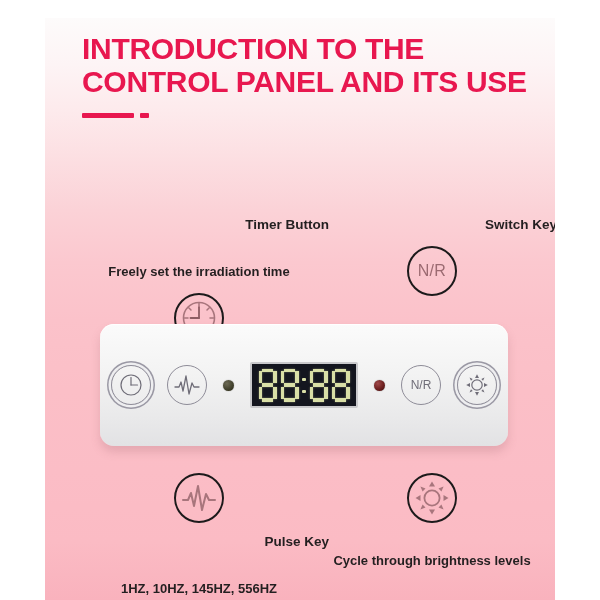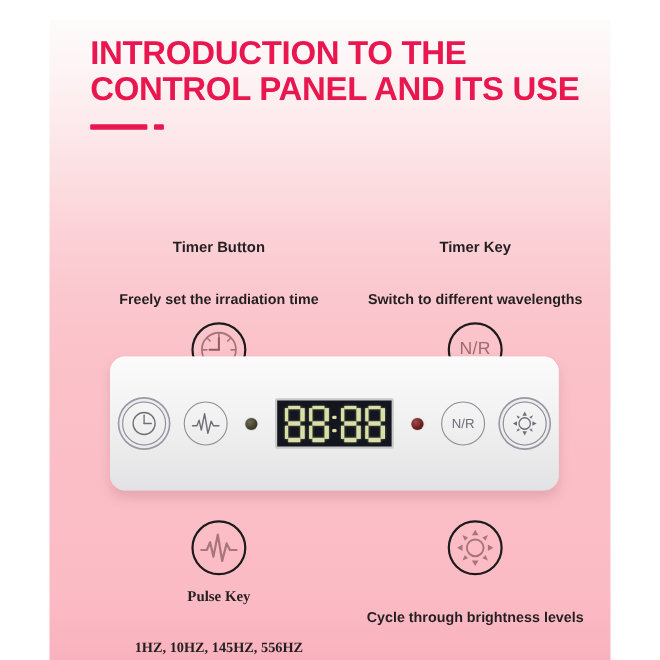--- a/index.html
+++ b/index.html
@@ -80,39 +80,40 @@
   .callout {
     position: absolute;
     text-align: center;
   }
   .callout .cap-title {
     font-size: 13.5px;
     font-weight: bold;
     color: #231f20;
     line-height: 18px;
     white-space: nowrap;
+    text-align: right;
   }
   .callout .cap-sub {
     font-size: 13px;
     font-weight: bold;
     color: #231f20;
     line-height: 18px;
     white-space: nowrap;
     margin-top: 29px;
   }
   .callout .icon-holder {
     display: flex;
     justify-content: center;
   }
   .callout.top .icon-holder { margin-top: 12px; }
   .callout.bottom .icon-holder { margin-bottom: 10px; }
 
   .co-timer  { left: 24px;  top: 198px; width: 260px; }
   .co-switch { left: 262px; top: 198px; width: 250px; }
-  .co-pulse  { left: 24px;  top: 455px; width: 260px; font-family: Liberation Serif, serif; }
+  .co-pulse  { left: 24px;  top: 455px; width: 260px; }
   .co-dimmer { left: 262px; top: 455px; width: 250px; }
 
   
   #panel {
     position: absolute;
     left: 55px;
     top: 306px;
     width: 408px;
     height: 122px;
     border-radius: 14px;
@@ -267,22 +268,21 @@
               <line x1="28" y1="28" x2="30.3" y2="30.3"></line>
             </g>
             <line x1="20" y1="20" x2="20" y2="9.5" stroke="#8d5c63" stroke-width="1.8" stroke-linecap="round"></line>
             <line x1="20" y1="20" x2="11.5" y2="20" stroke="#8d5c63" stroke-width="1.8" stroke-linecap="round"></line>
           </svg>
         </div>
       </div>
     </div>
 
     <div class="callout top co-switch">
-      <div class="cap-title">Timer Key</div>
-      <div class="cap-sub">Switch to different wavelengths</div>
+      <div class="cap-title">Switch Key</div>
       <div class="icon-holder">
         <div class="big-icon">
           <span class="nr-text">N/R</span>
         </div>
       </div>
     </div>
 
     <div id="panel">
       <div class="panel-row">
 

